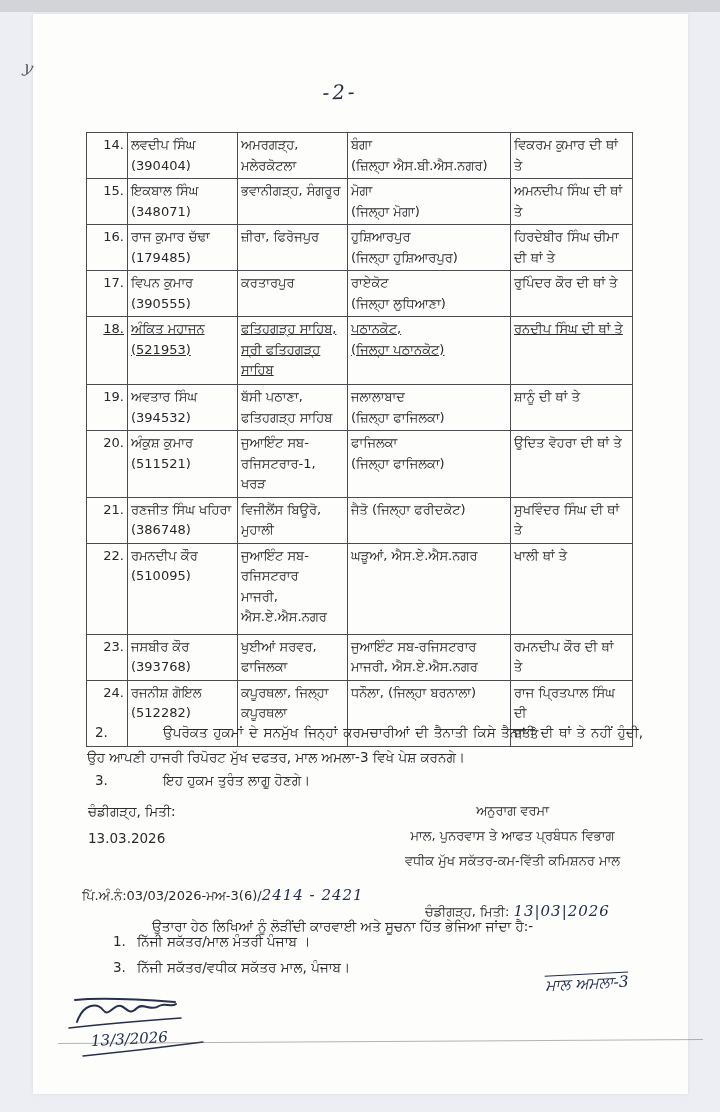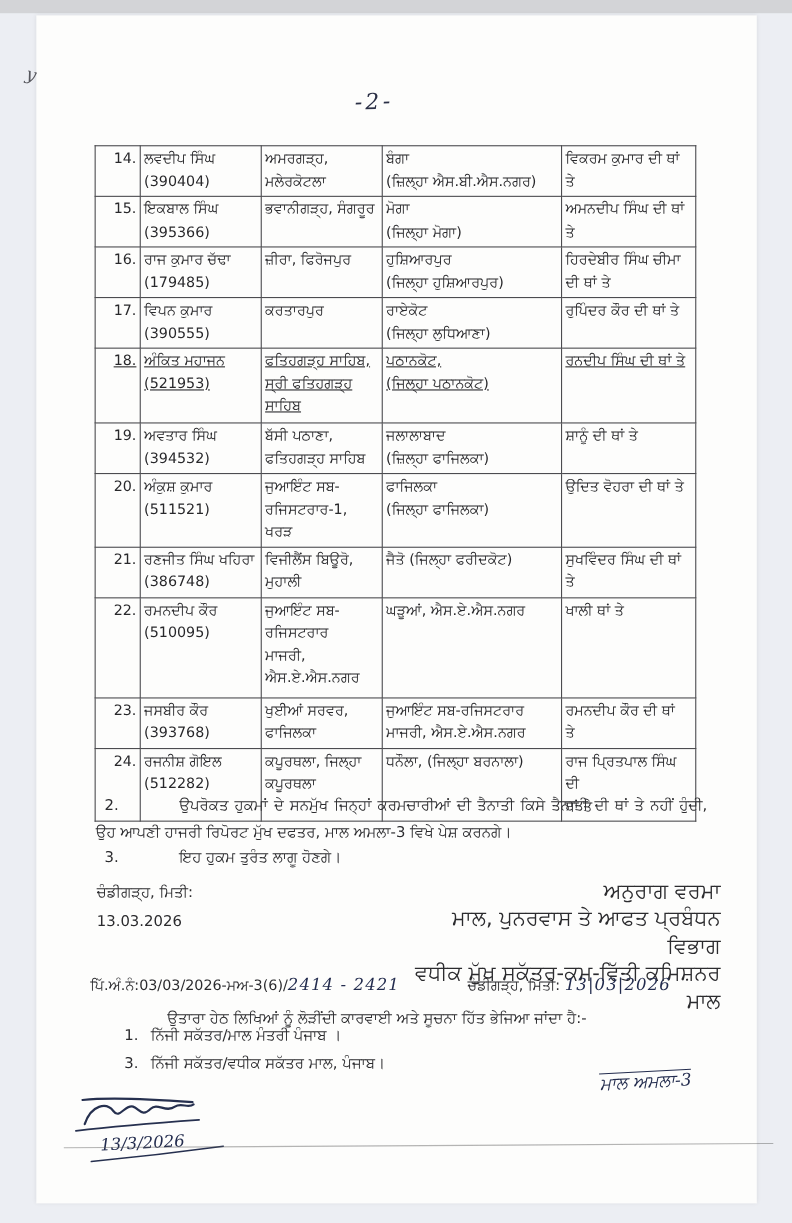--- a/index.html
+++ b/index.html
@@ -19,25 +19,25 @@
         padding:2px 3px;white-space:pre-line;color:#28282b;}
   td.sr{text-align:right;padding-right:8px;}
   tr.h46{height:46px;} tr.h41{height:41px;} tr.h45{height:45px;} tr.h68{height:68px;text-decoration:underline;}
   tr.h64{height:64px;} tr.h91{height:91px;} tr.h40{height:40px;margin-left:26px;} tr.h49{height:49px;}
   .para{position:absolute;left:54px;width:556px;font-size:13.5px;line-height:25px;
         text-align:justify;}
   .para .pnum{position:absolute;left:8px;top:0;}
   .para .ptxt{display:block;text-indent:76px;}
   .p2{top:706px;} .p3{top:754px;}
   .sign-left{position:absolute;left:55px;top:784px;font-size:13.5px;line-height:27px;}
-  .sign-right{position:absolute;left:337px;top:784px;width:285px;text-align:right;
-        font-size:19px;line-height:25px;}
+  .sign-right{position:absolute;left:337px;top:784px;width:285px;text-align:center;
+        font-size:13px;line-height:25px;}
   .refline{position:absolute;left:20px;top:872px;width:625px;font-size:13px;}
   .ref-left{position:absolute;left:29px;top:0;white-space:nowrap;}
-  .ref-right{position:absolute;left:372px;top:0;white-space:nowrap;}
+  .ref-right{position:absolute;left:372px;top:16px;white-space:nowrap;}
   .hw{font-family:"DejaVu Serif",serif;font-style:italic;color:#232c4e;}
   .ref-left .hw,.ref-right .hw{font-size:15px;letter-spacing:1px;}
   .forward{position:absolute;left:119px;top:904px;font-size:13.5px;white-space:nowrap;}
   .recipients{position:absolute;left:80px;top:916px;font-size:13.5px;}
   .recipient{position:relative;margin-bottom:4px;line-height:22px;}
   .rnum{display:inline-block;width:24px;}
   .sig-wrap{position:absolute;left:30px;top:980px;width:150px;height:80px;}
   .sig-date{position:absolute;left:28px;top:36px;font-size:15px;transform:rotate(-3deg);}
   .note{position:absolute;left:512px;top:958px;width:185px;font-size:15.5px;
         text-decoration:overline;transform:rotate(-3deg);white-space:nowrap;}
@@ -70,21 +70,21 @@
         <td>ਅਮਰਗੜ੍ਹ,
 ਮਲੇਰਕੋਟਲਾ</td>
         <td>ਬੰਗਾ
 (ਜ਼ਿਲ੍ਹਾ ਐਸ.ਬੀ.ਐਸ.ਨਗਰ)</td>
         <td>ਵਿਕਰਮ ਕੁਮਾਰ ਦੀ ਥਾਂ
 ਤੇ</td>
       </tr>
       <tr class="h46">
         <td class="sr">15.</td>
         <td>ਇਕਬਾਲ ਸਿੰਘ
-(395366)</td>
+(348071)</td>
         <td>ਭਵਾਨੀਗੜ੍ਹ, ਸੰਗਰੂਰ</td>
         <td>ਮੋਗਾ
 (ਜਿਲ੍ਹਾ ਮੋਗਾ)</td>
         <td>ਅਮਨਦੀਪ ਸਿੰਘ ਦੀ ਥਾਂ
 ਤੇ</td>
       </tr>
       <tr class="h41">
         <td class="sr">16.</td>
         <td>ਰਾਜ ਕੁਮਾਰ ਚੱਢਾ
 (179485)</td>

